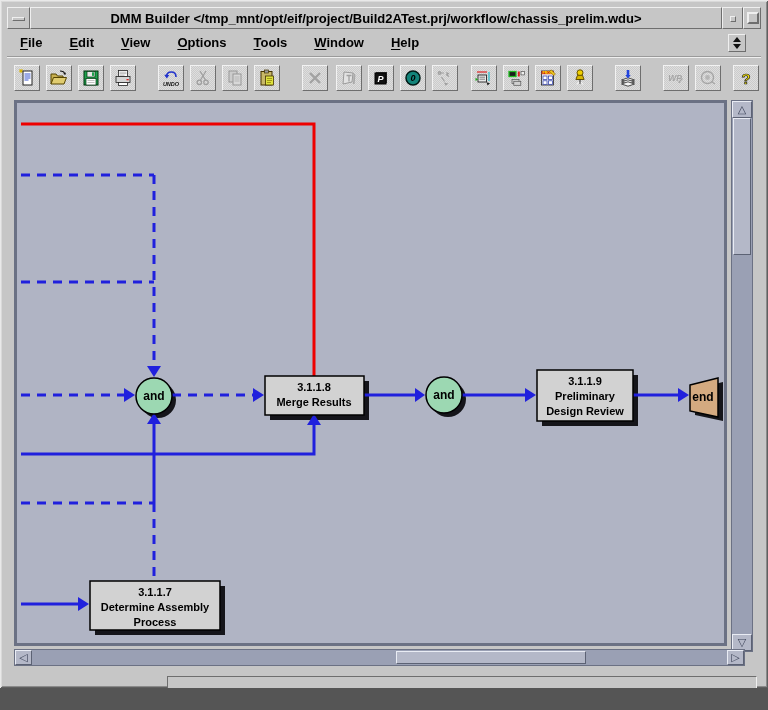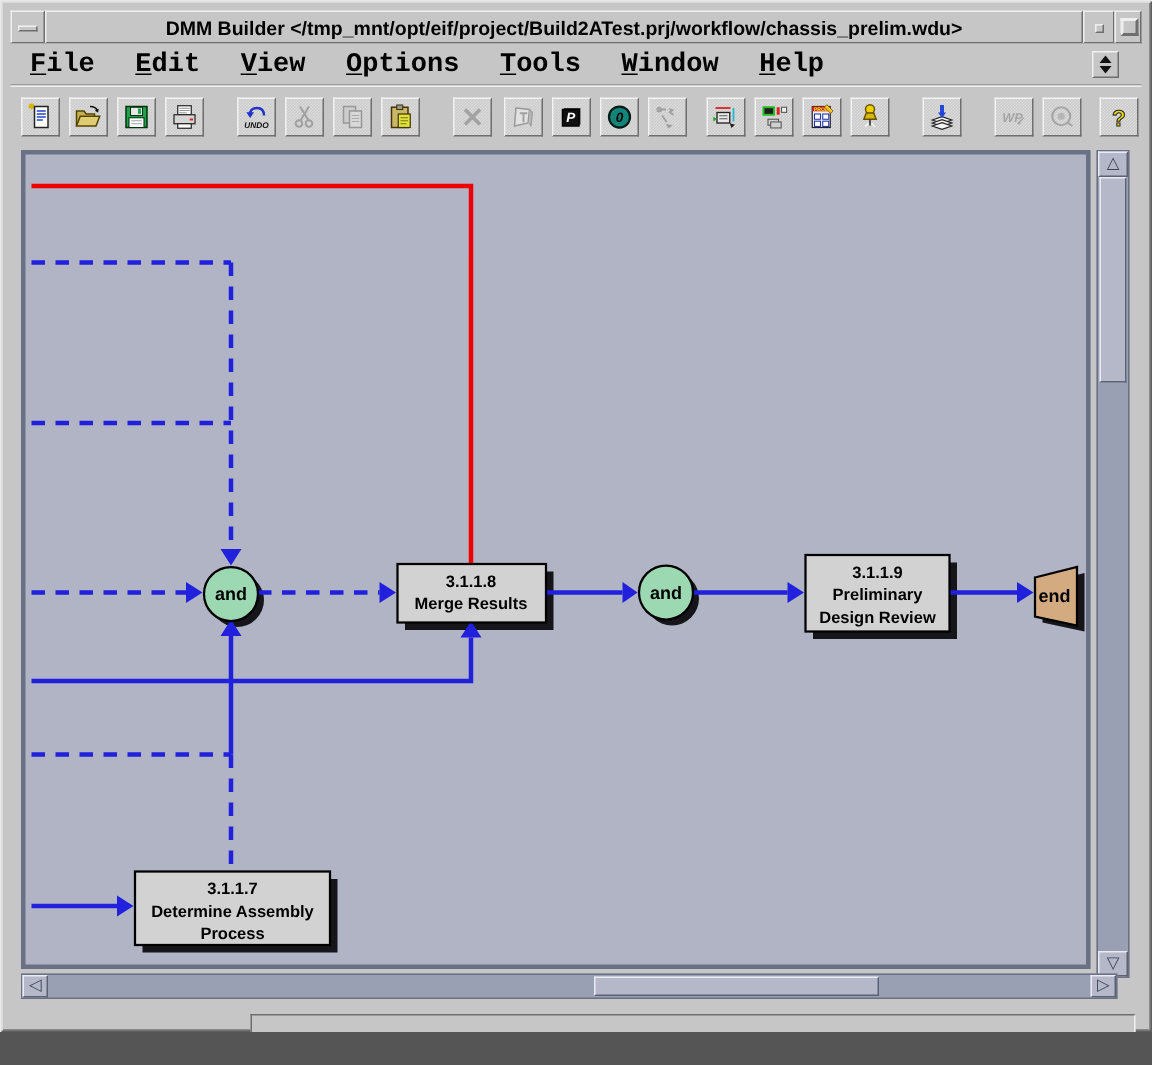--- a/index.html
+++ b/index.html
@@ -18,21 +18,21 @@
     font-size:13px;font-weight:bold;white-space:nowrap;overflow:hidden;}
   .wm-min{width:21px;position:relative;cursor:pointer;}
   .wm-min .dot{position:absolute;left:7px;top:8px;width:6px;height:6px;background:#c6c6c6;
     border:1px solid;border-color:#efefef #6e6e6e #6e6e6e #efefef;box-sizing:border-box;}
   .wm-max{width:18px;position:relative;cursor:pointer;}
   .wm-max .sq{position:absolute;left:3px;top:4px;width:12px;height:12px;box-sizing:border-box;
     border:2px solid;border-color:#efefef #6e6e6e #6e6e6e #efefef;}
   
   .menubar{position:absolute;left:7px;top:29px;right:7px;height:28px;background:#c6c6c6;
     border-bottom:1px solid #9a9a9a;display:flex;align-items:center;gap:23px;padding-left:11px;box-sizing:border-box;}
-  .menu-item{font-size:18px;font-weight:bold;line-height:26px;padding:2px 2px;cursor:pointer;font-family:Liberation Mono, monospace;}
+  .menu-item{font-size:13px;font-weight:bold;line-height:26px;padding:2px 2px;cursor:pointer;}
   .menu-item u{text-decoration:underline;text-underline-offset:2px;}
   .mb-spinner{position:absolute;right:15px;top:5px;width:18px;height:18px;background:#c6c6c6;
     box-sizing:border-box;border:1px solid;border-color:#efefef #6e6e6e #6e6e6e #efefef;
     display:flex;flex-direction:column;align-items:center;justify-content:center;gap:2px;cursor:pointer;}
   .tri-up{width:0;height:0;border-left:4px solid transparent;border-right:4px solid transparent;border-bottom:5px solid #111;}
   .tri-dn{width:0;height:0;border-left:4px solid transparent;border-right:4px solid transparent;border-top:5px solid #111;}
   
   .toolbar{position:absolute;left:7px;top:57px;right:7px;height:40px;background:#c6c6c6;
     border-top:1px solid #efefef;display:flex;align-items:center;padding-left:7px;box-sizing:border-box;}
   .tb-btn{width:26px;height:26px;box-sizing:border-box;margin-right:6px;flex:none;cursor:pointer;

